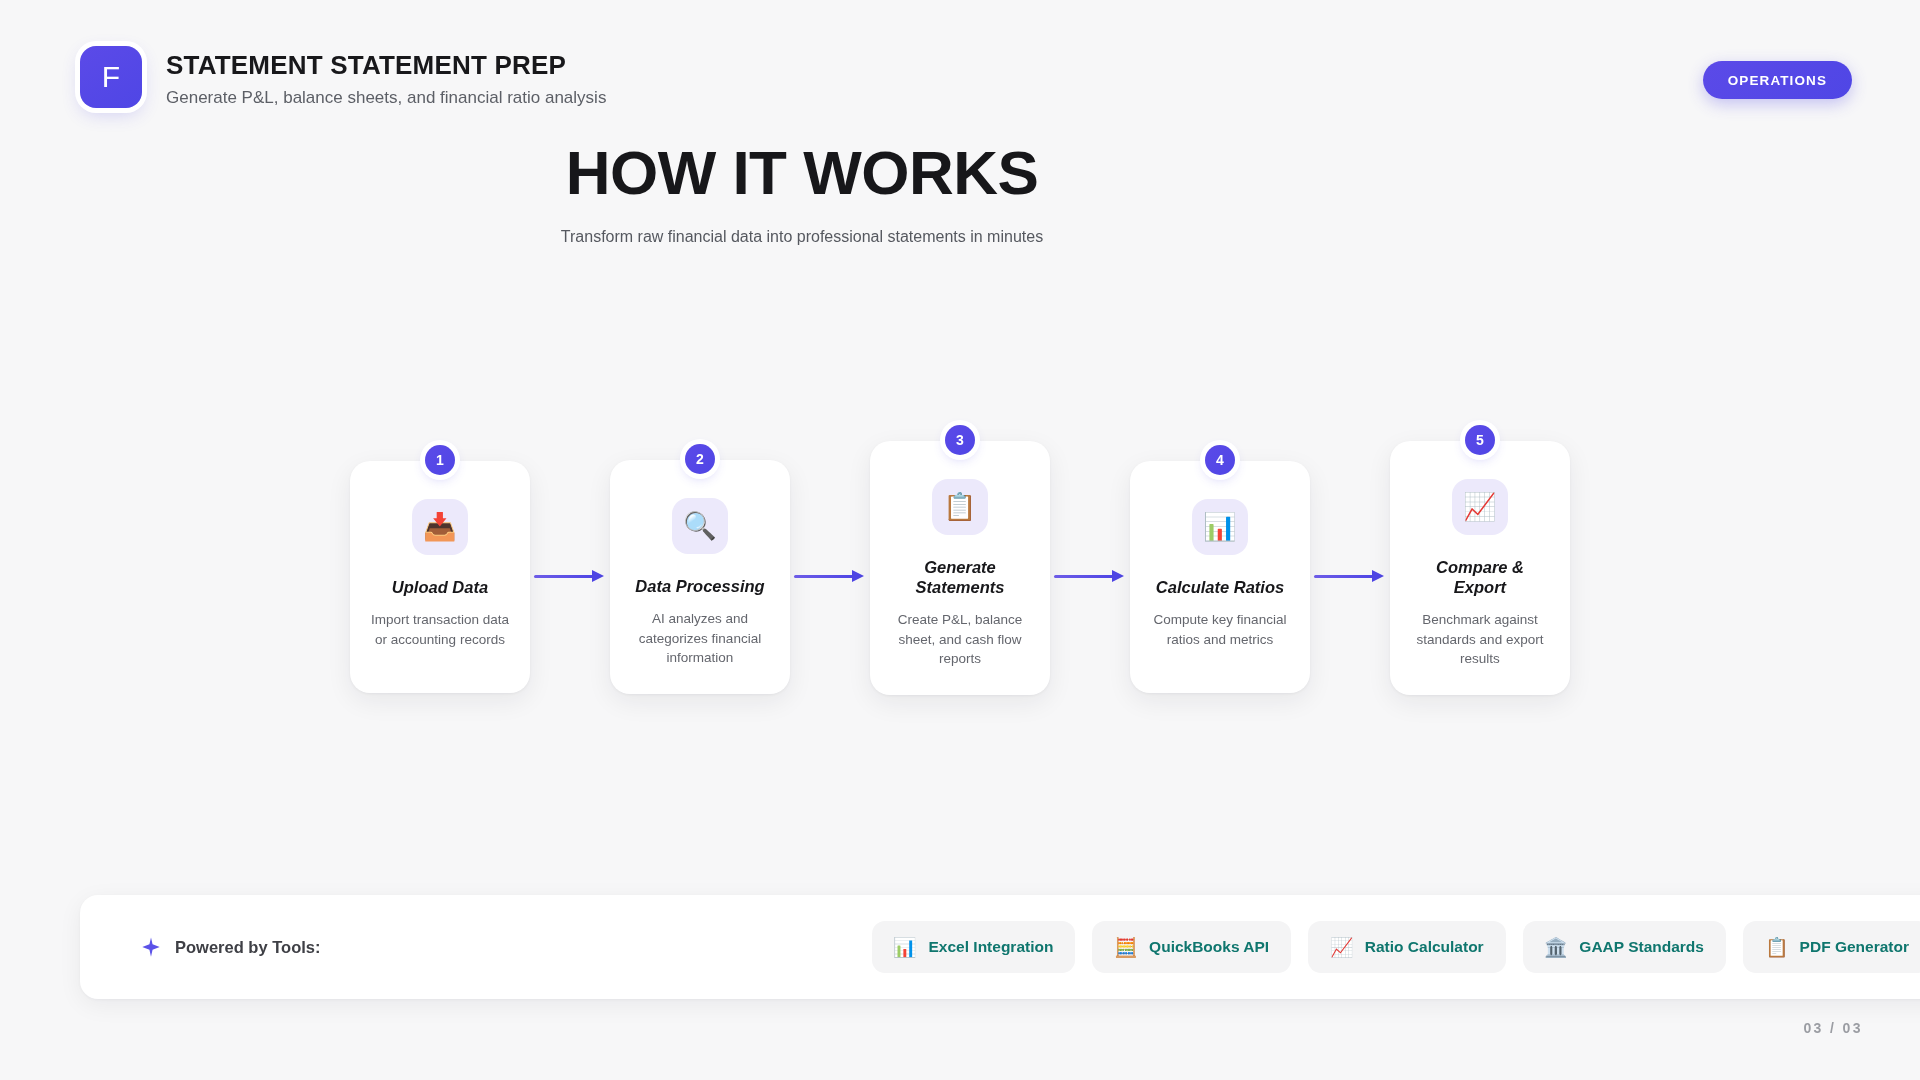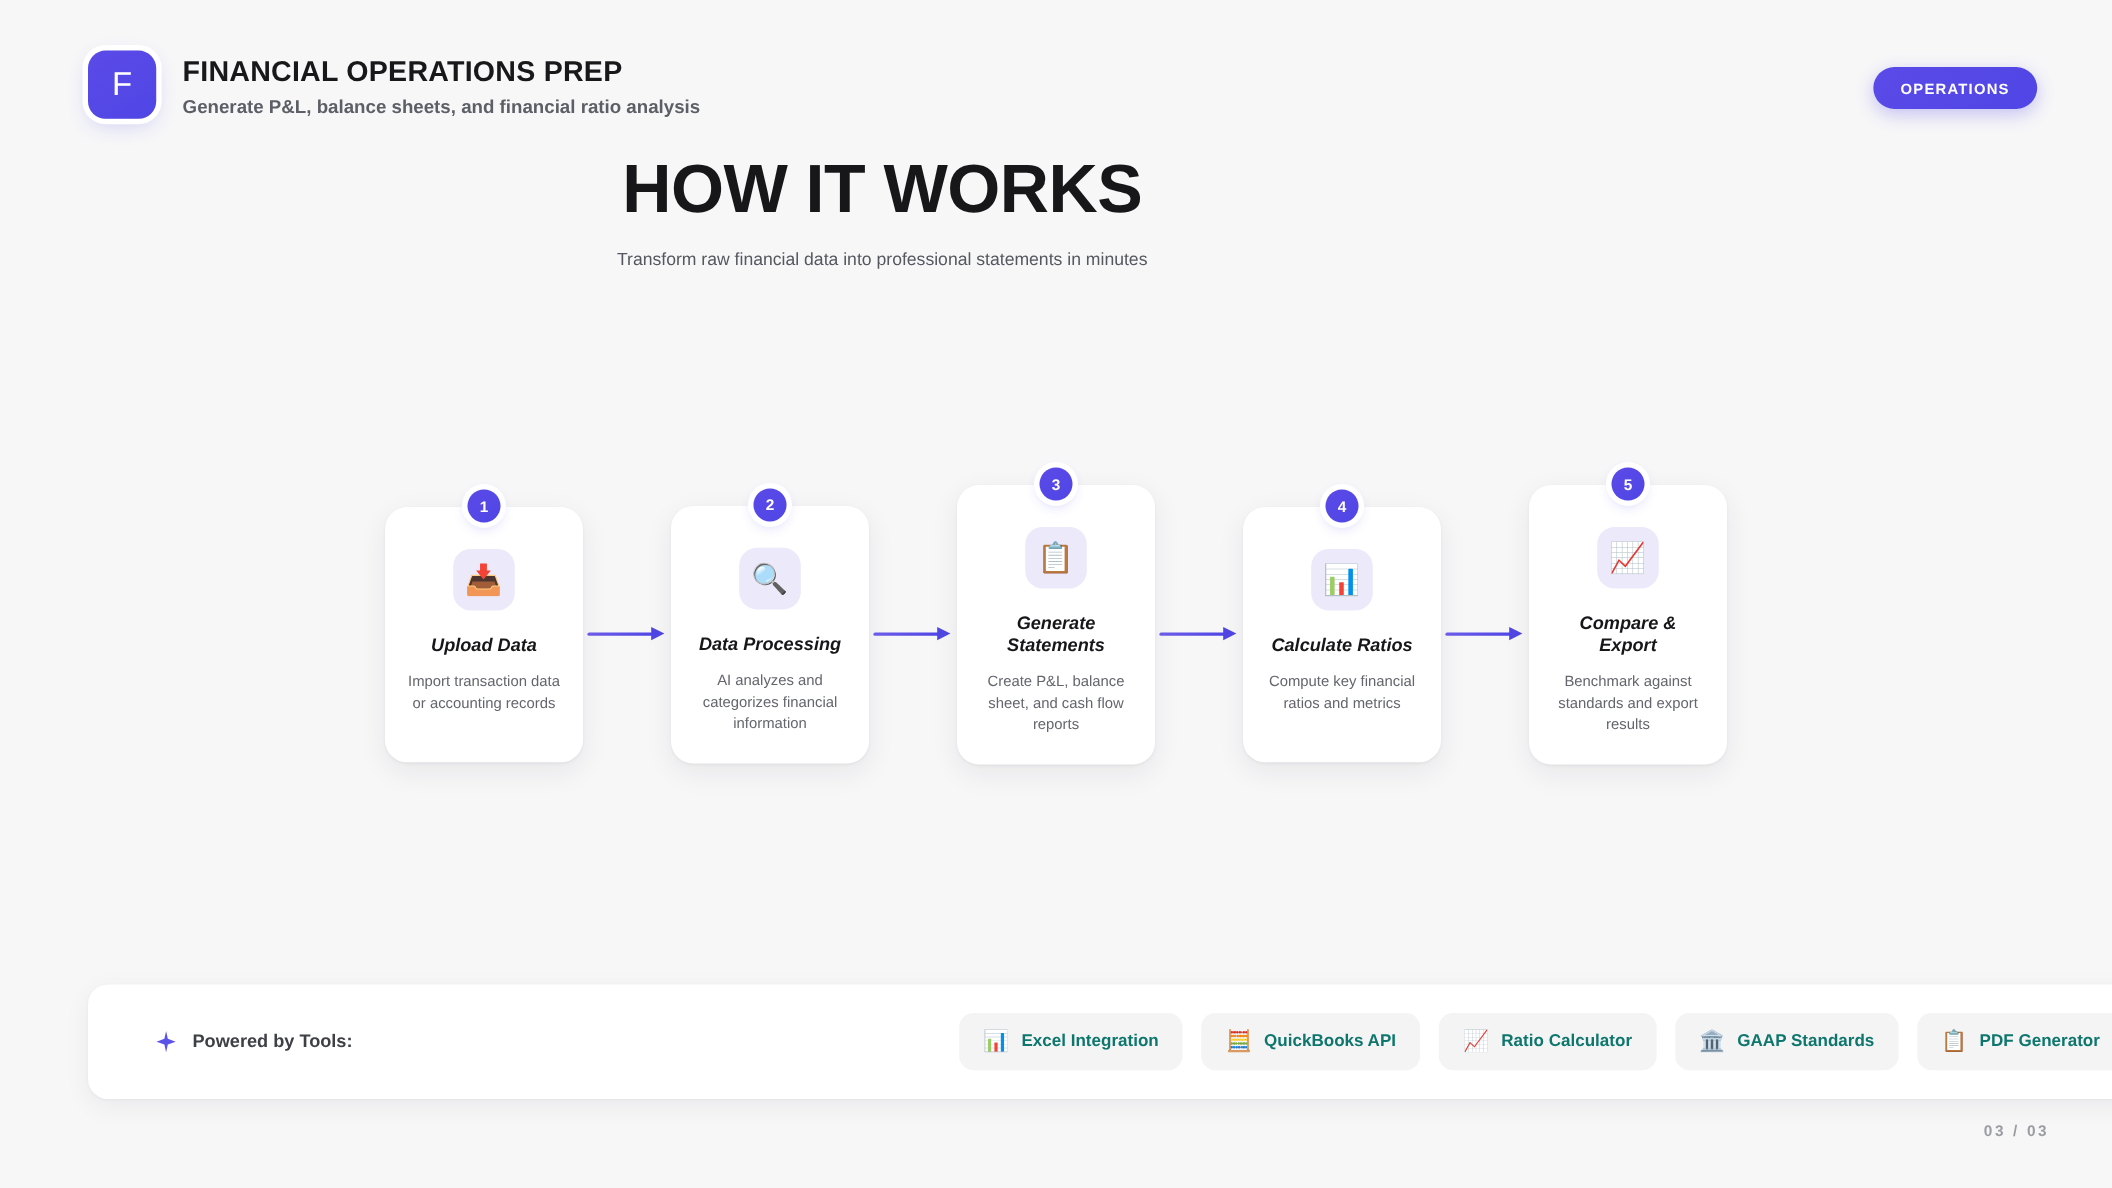--- a/index.html
+++ b/index.html
@@ -58,21 +58,21 @@
     font-size: 26px;
     font-weight: bold;
     letter-spacing: 0.2px;
     color: #18181b;
     line-height: 1.18;
     white-space: nowrap;
   }
   .app-subtitle {
     margin-top: 7px;
     font-size: 17px;
-    font-weight: bold;
+    font-weight: normal;
     color: #5c5f66;
     line-height: 1.2;
     white-space: nowrap;
   }
 
   .badge-pill {
     position: absolute;
     top: 61px;
     right: 68px;
     height: 38px;
@@ -286,21 +286,21 @@
 </style>
 </head>
 <body>
 
 <div class="header">
   <div class="brand">
     <div class="logo-tile">
       <span class="logo-letter">F</span>
     </div>
     <div class="brand-text">
-      <div class="app-title">FINANCIAL OPERATIONS PREP</div>
+      <div class="app-title">STATEMENT STATEMENT PREP</div>
       <div class="app-subtitle">Generate P&amp;L, balance sheets, and financial ratio analysis</div>
     </div>
   </div>
 </div>
 <div class="badge-pill">OPERATIONS</div>
 
 <div class="hero">
   <div class="hero-title">HOW IT WORKS</div>
   <div class="hero-sub">Transform raw financial data into professional statements in minutes</div>
 </div>

